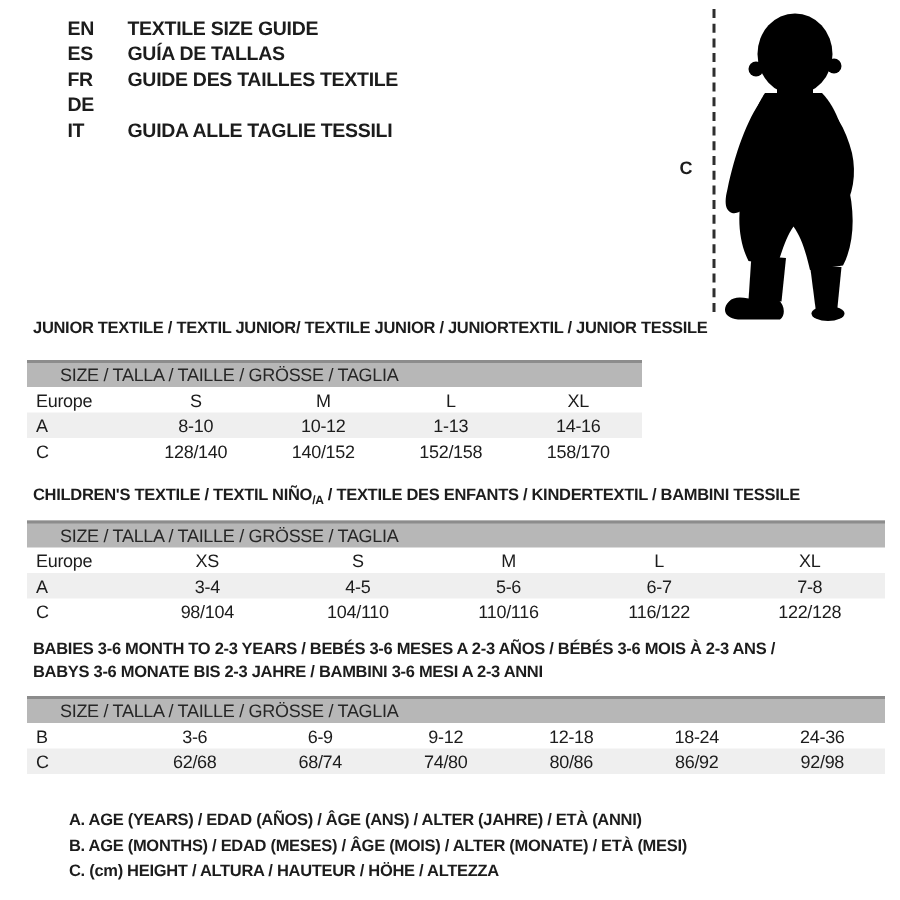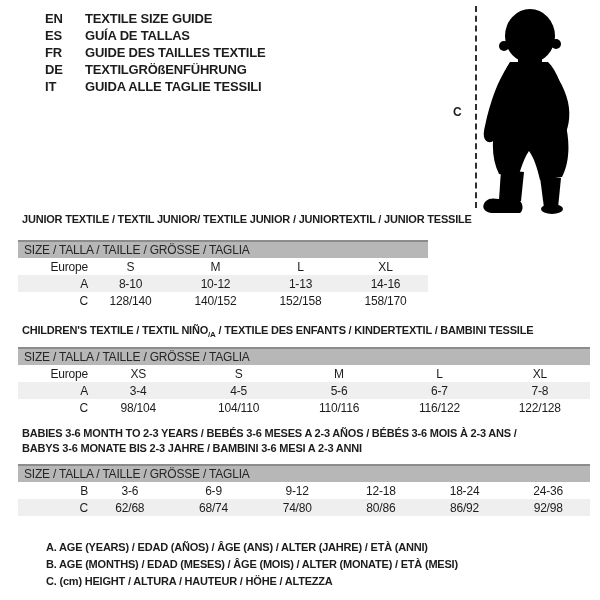--- a/index.html
+++ b/index.html
@@ -31,26 +31,26 @@
   #sec3-title { left:22px; top:426px; }
   .sec-title sub { font-size:8px; }
 
   
   .size-table { left:18px; }
   #table1 { top:240px; width:410px; }
   #table2 { top:347px; width:572px; }
   #table3 { top:464px; width:572px; }
   .size-bar {
     height:18px; background:#b7b7b7; border-top:2px solid #8c8c8c;
-    display:flex; align-items:center; padding-left:6px;
+    display:flex; align-items:center; padding-left:22px;
     font-size:12px; color:#262626;
   }
   .trow { display:flex; height:17px; align-items:center; font-size:12px; }
   .trow.shaded { background:#efefef; }
-  .tlabel { width:70px; padding-left:6px;text-align:right; }
+  .tlabel { width:70px; padding-left:6px; }
   .tcell { flex:1; text-align:center; }
 
   
   .legend { left:22px; top:539px;margin-left:24px; }
   .legend-line { font-size:11px; font-weight:bold; line-height:17px; white-space:nowrap; }
 </style>
 </head>
 <body>
 
 <div class="abs langs">
@@ -61,21 +61,20 @@
   <div class="lang-row">
     <span class="lang-code">ES</span>
     <span class="lang-title">GUÍA DE TALLAS</span>
   </div>
   <div class="lang-row">
     <span class="lang-code">FR</span>
     <span class="lang-title">GUIDE DES TAILLES TEXTILE</span>
   </div>
   <div class="lang-row">
     <span class="lang-code">DE</span>
-    <span class="lang-title">TEXTILGRÖßENFÜHRUNG</span>
   </div>
   <div class="lang-row">
     <span class="lang-code">IT</span>
     <span class="lang-title">GUIDA ALLE TAGLIE TESSILI</span>
   </div>
 </div>
 
 <div class="abs measure-line"></div>
 <div class="abs measure-label">C</div>
 <svg class="abs baby-svg" width="122" height="212" viewBox="0 0 122 212" aria-hidden="true">

